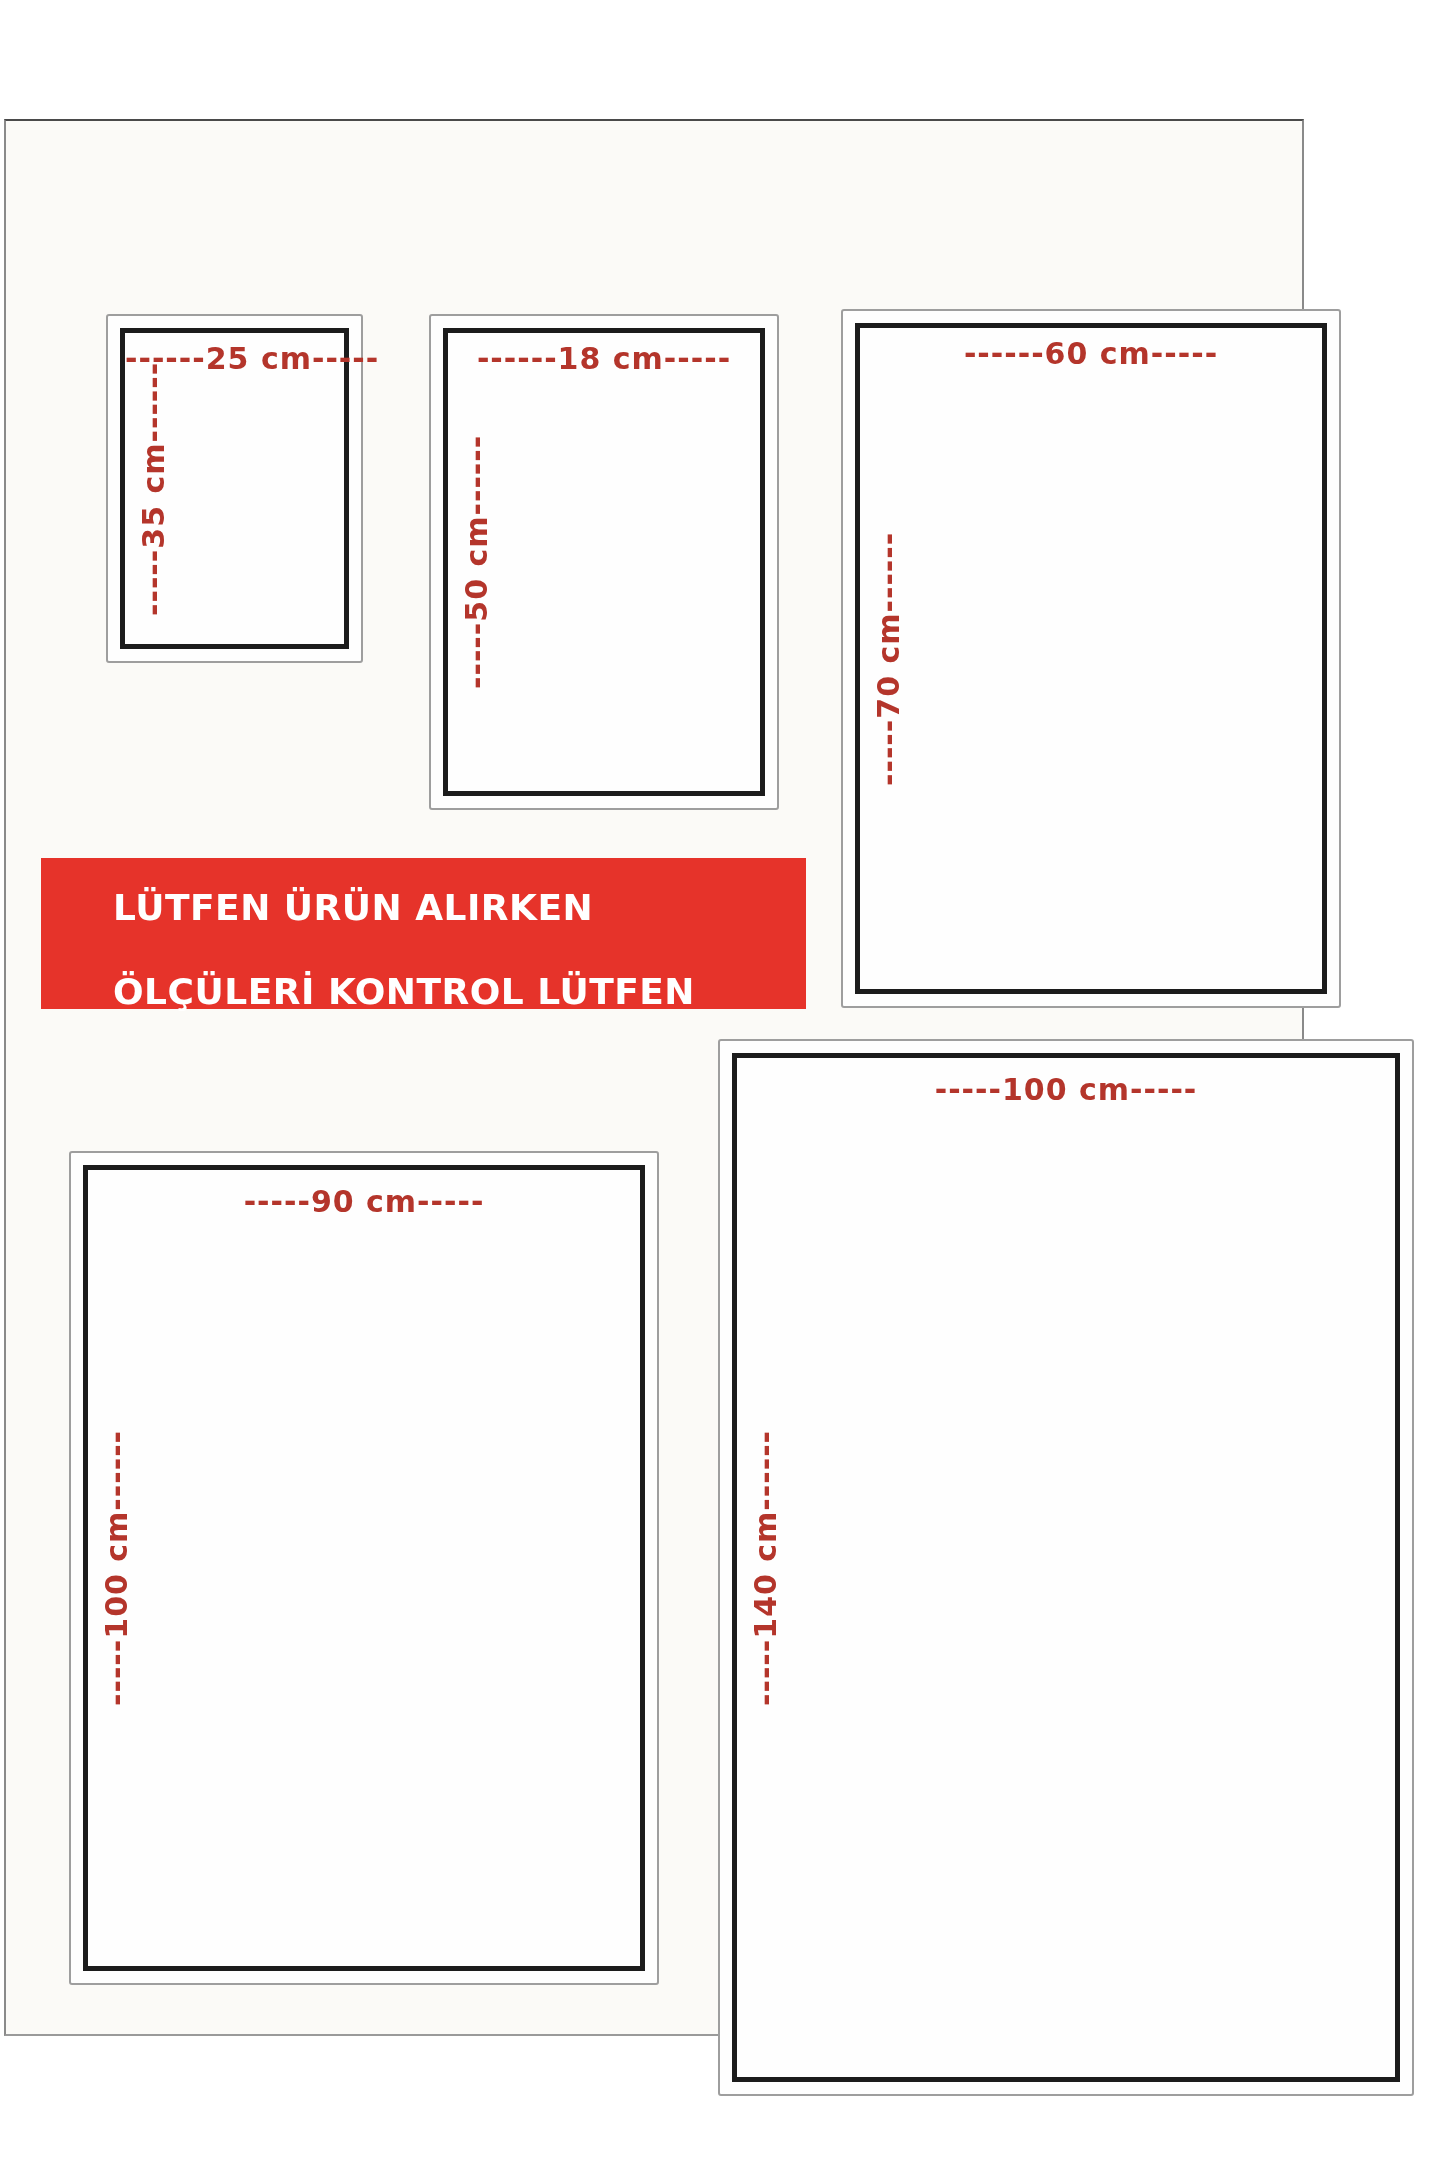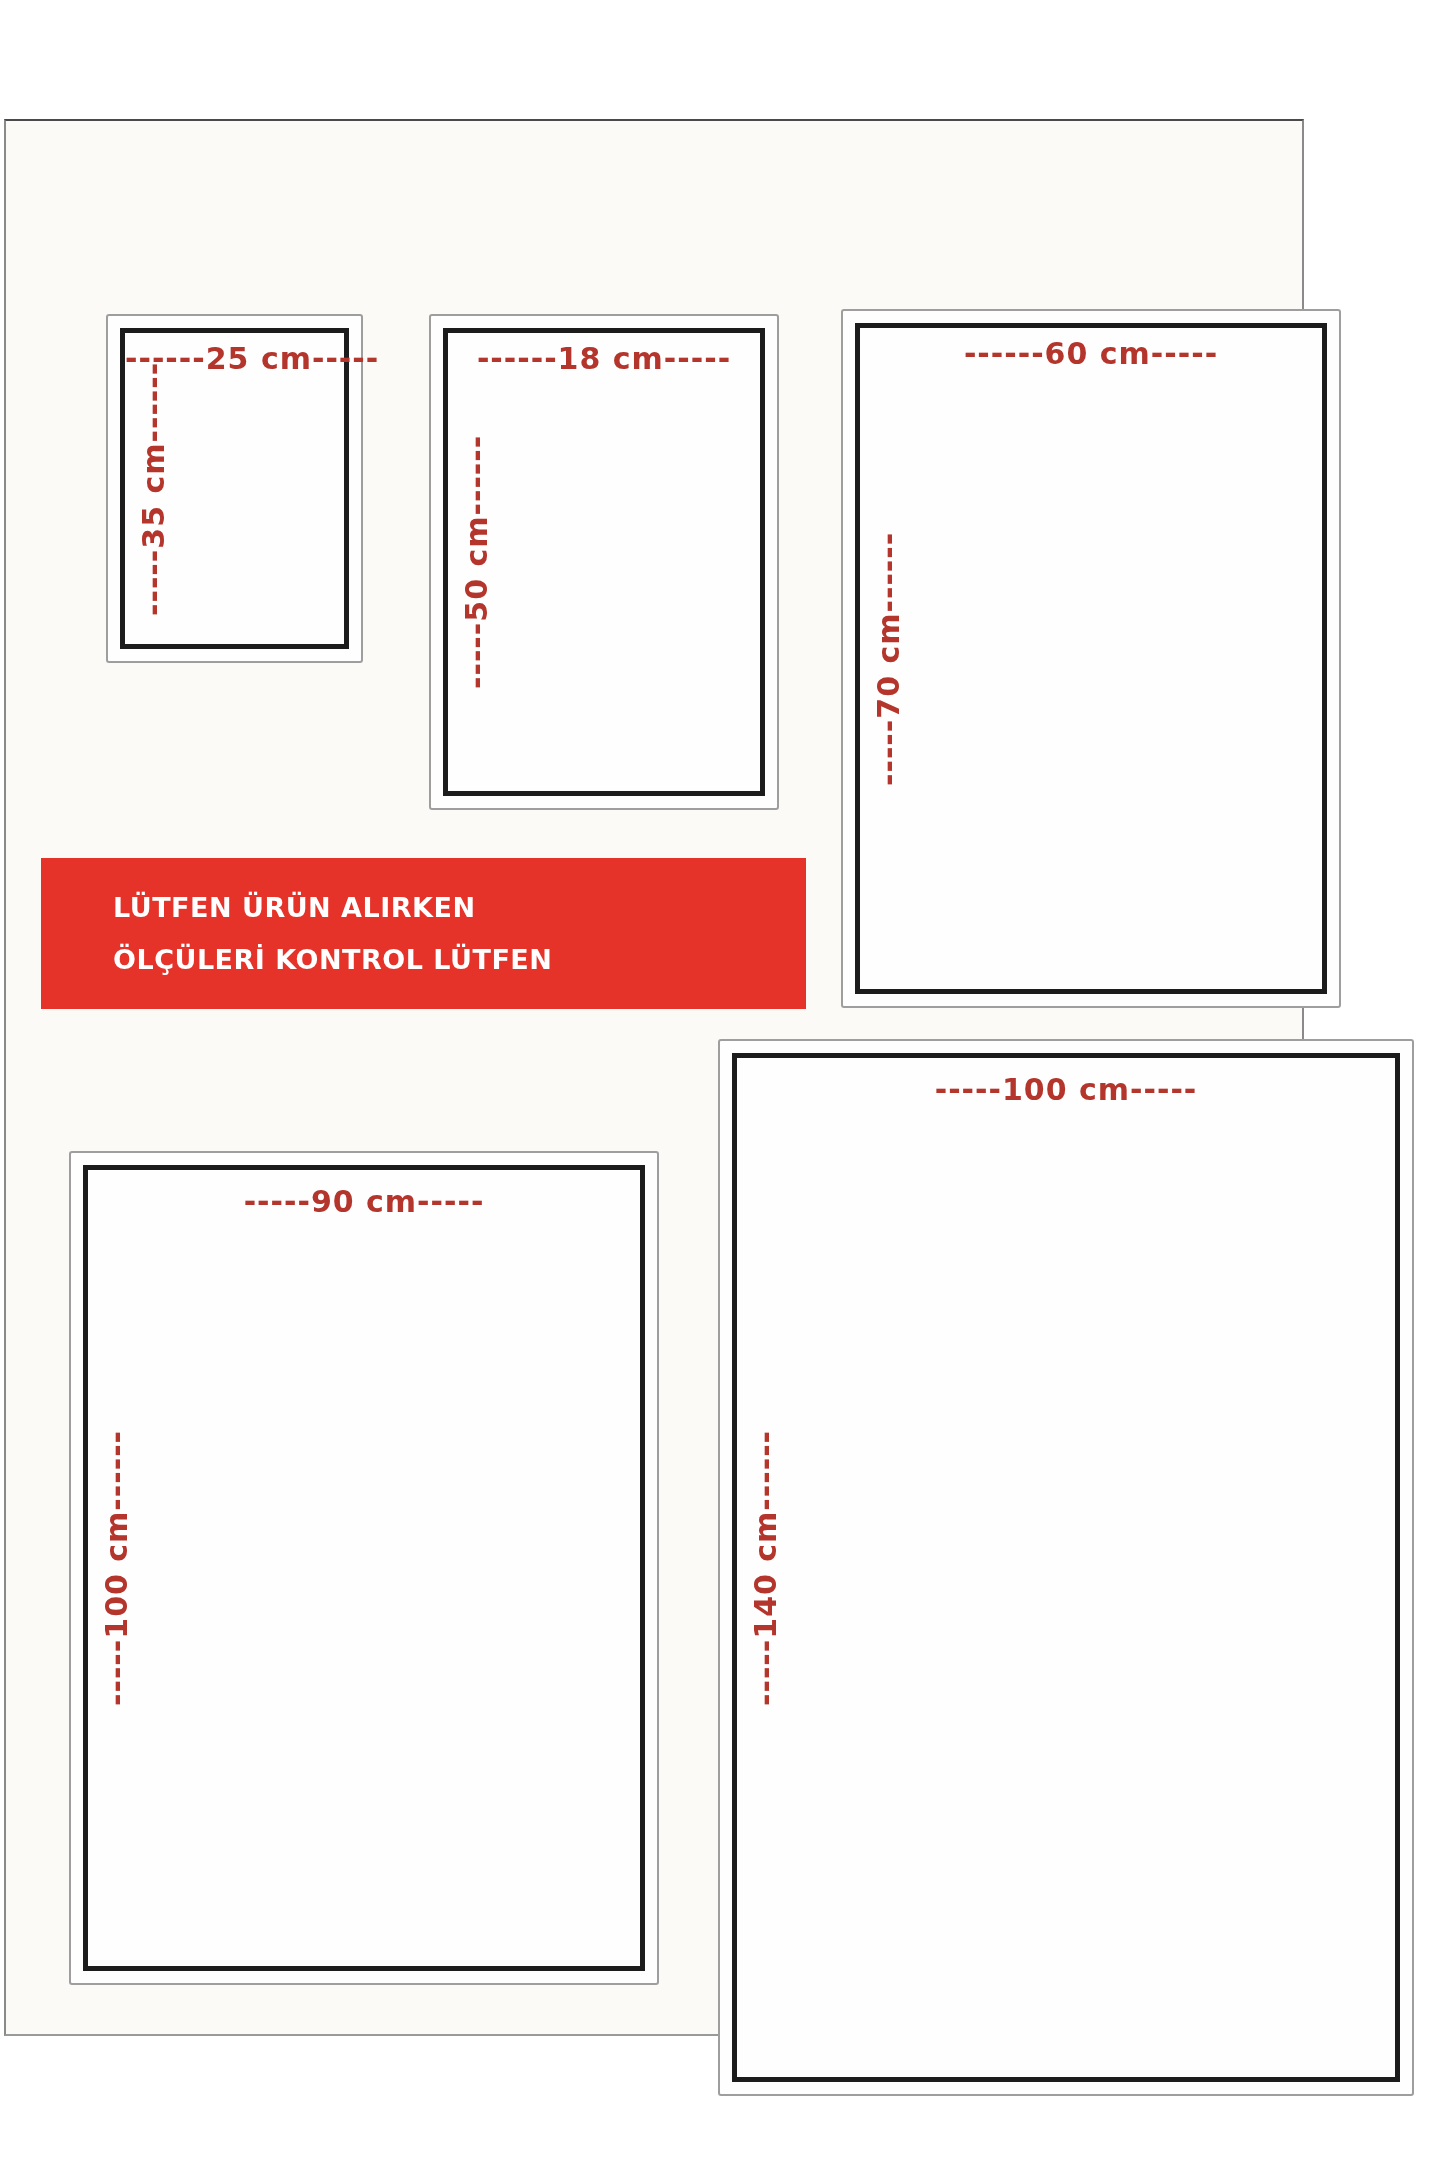--- a/index.html
+++ b/index.html
@@ -86,24 +86,25 @@
     background: var(--banner-bg, #e6332a);
     color: var(--banner-text, #ffffff);
     display: flex;
     flex-direction: column;
     justify-content: center;
     padding-left: 72px;
     box-sizing: border-box;
   }
   #notice-banner .line {
     font-weight: bold;
-    font-size: 27px;
+    font-size: 36px;
     line-height: 52px;
     letter-spacing: 0.5px;
     white-space: nowrap;
+    margin-top: 32px;
   }
 </style>
 </head>
 <body>
 
 <div id="canvas">
   <div id="page-panel">
 
     <div id="box-25x35" class="size-box">
       <div class="inner">

